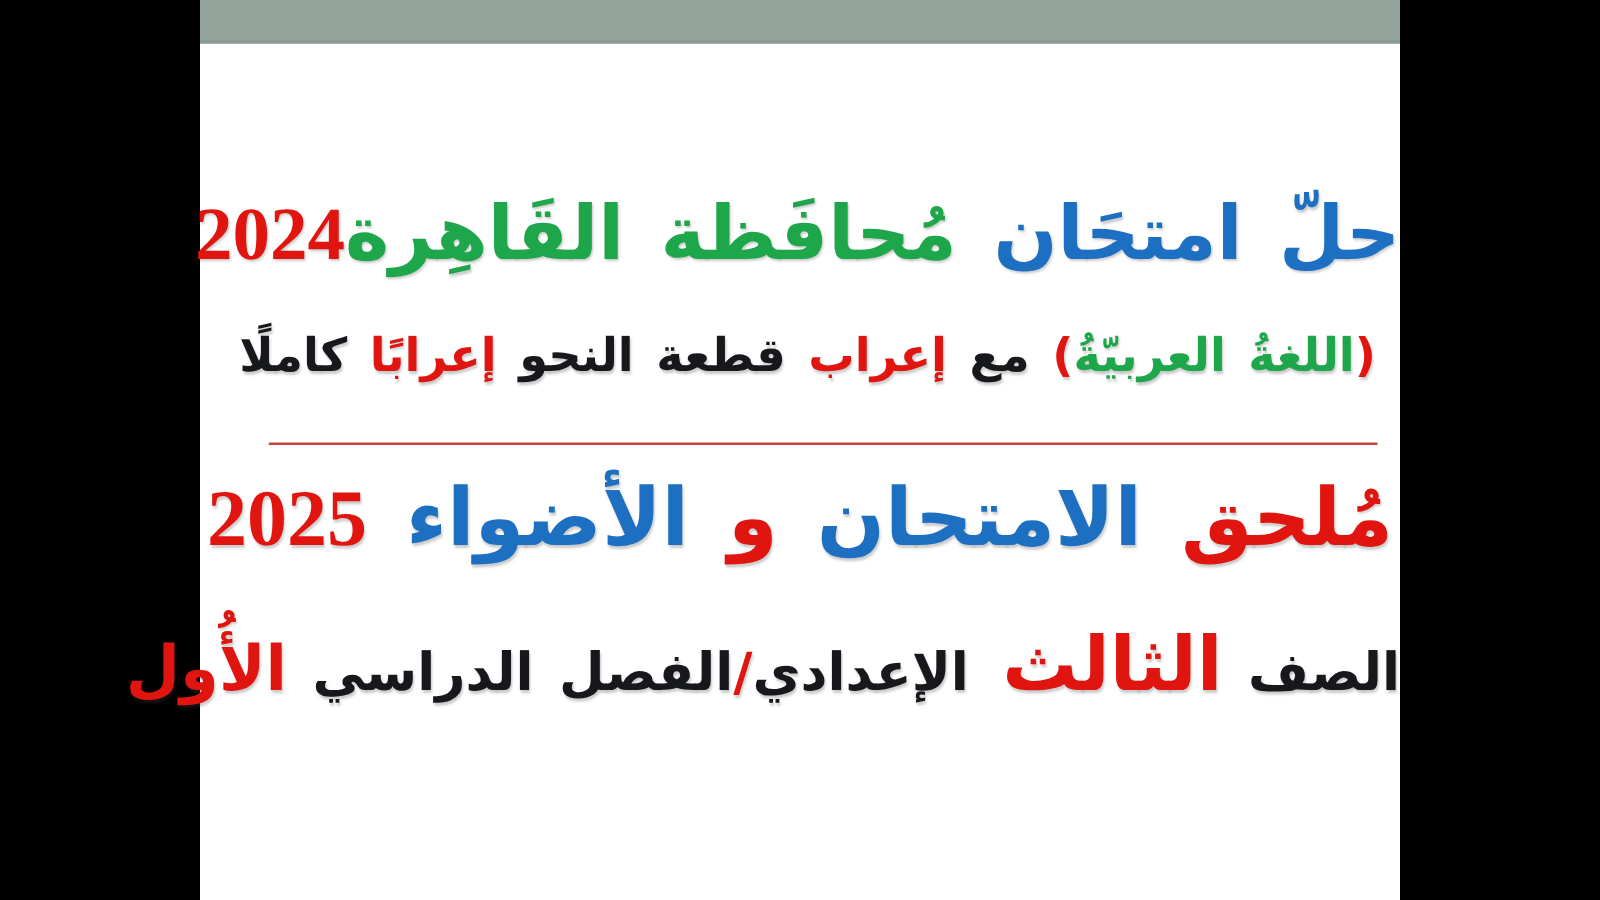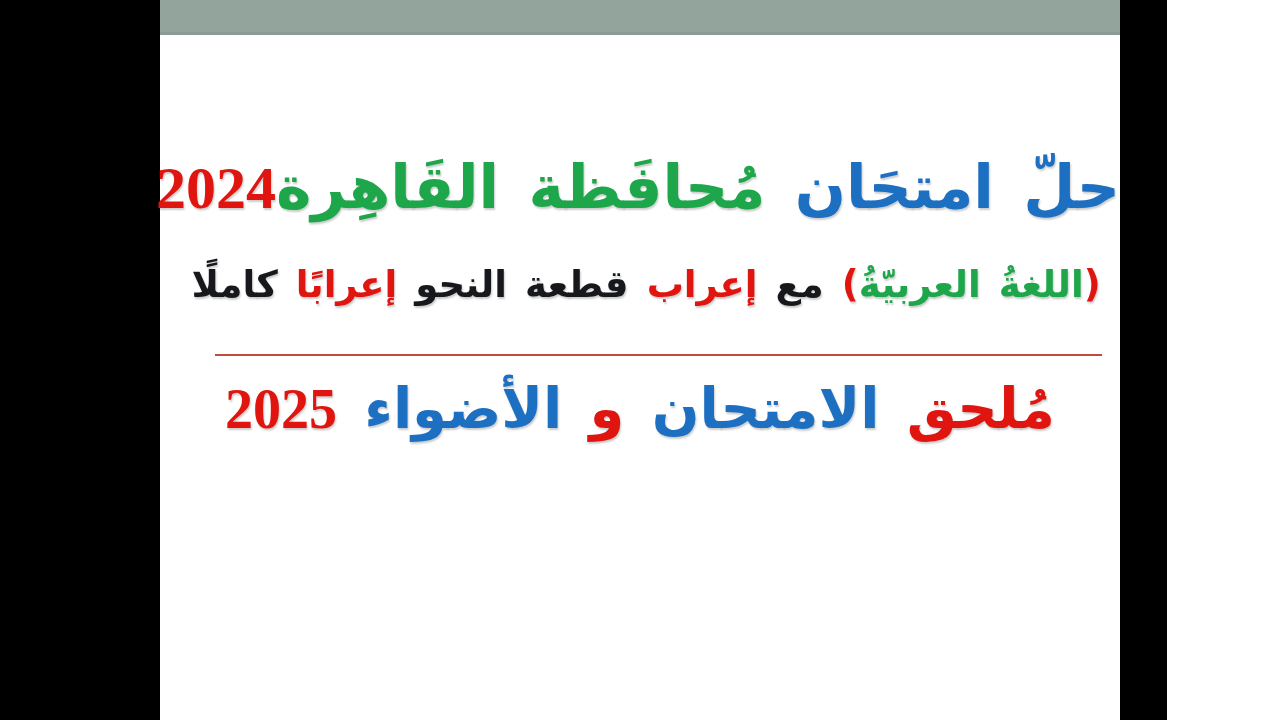--- a/index.html
+++ b/index.html
@@ -3,21 +3,21 @@
 <meta charset="utf-8">
 <style>
   html, body { margin: 0; padding: 0; }
   body {
     width: 1280px; height: 720px;
     overflow: hidden;
     font-family: "DejaVu Sans", sans-serif;
   }
   .stage {
     position: relative;
-    width: 1167px; height: 720px;
+    width: 1280px; height: 720px;
     background: #000;
   }
   .slide {
     position: absolute;
     left: 160px; top: 0;
     width: 960px; height: 720px;
     background: #fff;
   }
   .top-band {
     position: absolute;
@@ -34,21 +34,21 @@
     left: 0; right: 0;
     direction: rtl;
     text-align: center;
     font-weight: bold;
     white-space: nowrap;
     word-spacing: 0.14em;
     text-shadow: 1px 2px 2px rgba(70,70,70,0.28);
   }
   .line1 { top: 141px; font-size: 60px; line-height: 1.55; }
   .line2 { top: 257px; font-size: 37px; line-height: 1.5; padding-left: 12px; }
-  .line3 { top: 367px; font-size: 56px; line-height: 1.5; }
+  .line3 { top: 367px; font-size: 64px; line-height: 1.5; }
   .line4 { top: 486px; font-size: 42px; line-height: 1.55; }
   .num {
     font-family: "Liberation Serif", "DejaVu Serif", serif;
     font-weight: bold;
   }
   .big    { font-size: 60px; }
   .accent { font-size: 50px; }
   .divider {
     position: absolute;
     top: 354px;
@@ -74,15 +74,18 @@
     <div class="line line2">
       <span style="color: rgb(225, 21, 15);">(</span><span style="color: rgb(30, 166, 74);">اللغةُ العربيّةُ</span><span style="color: rgb(225, 21, 15);">) </span><span style="color: rgb(23, 24, 28);">مع </span><span style="color: rgb(225, 21, 15);">إعراب </span><span style="color: rgb(23, 24, 28);">قطعة النحو </span><span style="color: rgb(225, 21, 15);">إعرابًا </span><span style="color: rgb(23, 24, 28);">كاملًا</span>
     </div>
 
     <div class="divider" style="background-color: rgb(191, 74, 62);"></div>
 
     <div class="line line3">
       <span style="color: rgb(225, 21, 15);">مُلحق </span><span style="color: rgb(29, 111, 193);">الامتحان </span><span style="color: rgb(225, 21, 15);">و </span><span style="color: rgb(29, 111, 193);">الأضواء </span><span class="num" style="color: rgb(225, 21, 15);">2025</span>
     </div>
 
+    <div class="line line4">
+      <span style="color: rgb(23, 24, 28);">الصف </span><span class="big" style="color: rgb(225, 21, 15);">الثالث </span><span style="color: rgb(23, 24, 28);">الإعدادي</span><span style="color: rgb(225, 21, 15);">/</span><span style="color: rgb(23, 24, 28);">الفصل الدراسي </span><span class="accent" style="color: rgb(225, 21, 15);">الأُول</span>
+    </div>
 
   </div>
 </div>
 
 </body></html>

